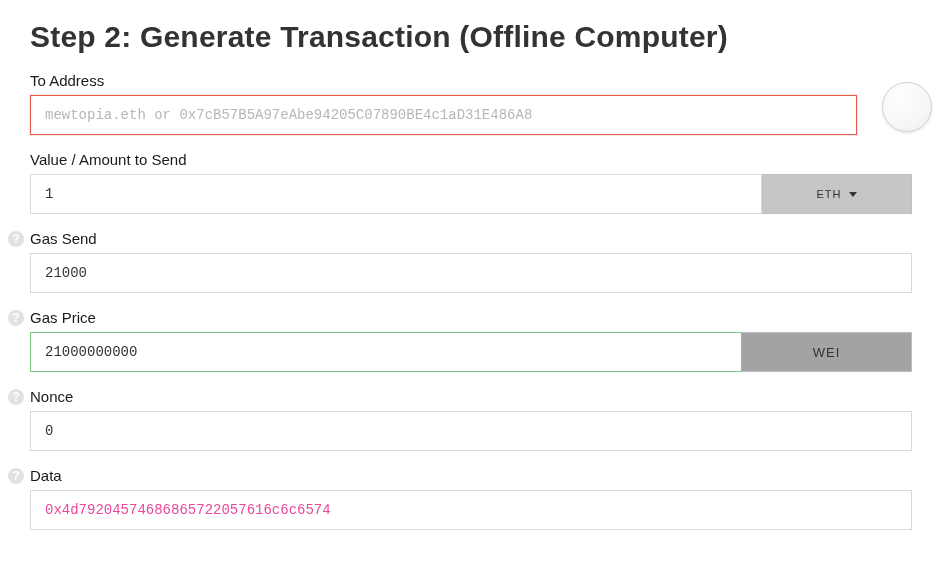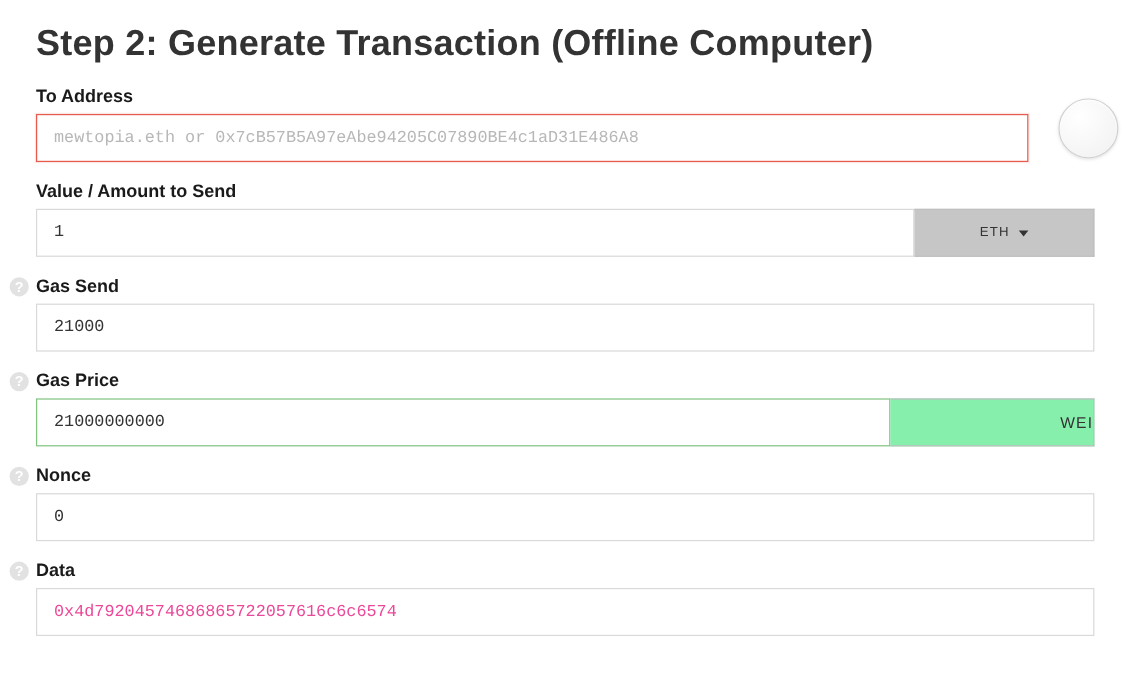--- a/index.html
+++ b/index.html
@@ -21,21 +21,21 @@
       color: #333;
       margin-bottom: 18px;
       letter-spacing: 0.2px;
     }
     .field-group {
       margin-bottom: 16px;
       position: relative;
     }
     .field-label {
       font-size: 15px;
-      font-weight: 700;
+      font-weight: 400;
       color: #1a1a1a;
       margin-bottom: 6px;
       display: block;
     }
     .help-icon {
       position: absolute;
       left: -22px;
       top: 1px;
       width: 16px;
       height: 16px;
@@ -86,26 +86,26 @@
       justify-content: center;
       font-size: 11px;
       font-weight: 400;
       letter-spacing: 1px;
       color: #333;
       cursor: pointer;
       gap: 4px;
     }
     .addon-static {
       width: 170px;
-      background: #86efac;
+      background: #a3a3a3;
       border: 1px solid #bfbfbf;
       border-left: none;
       display: flex;
       align-items: center;
-      justify-content: flex-end;
+      justify-content: center;
       font-size: 13px;
       font-weight: 400;
       letter-spacing: 1px;
       color: #333;
     }
     .caret-down {
       display: inline-block;
       width: 0;
       height: 0;
       border-left: 4px solid transparent;

